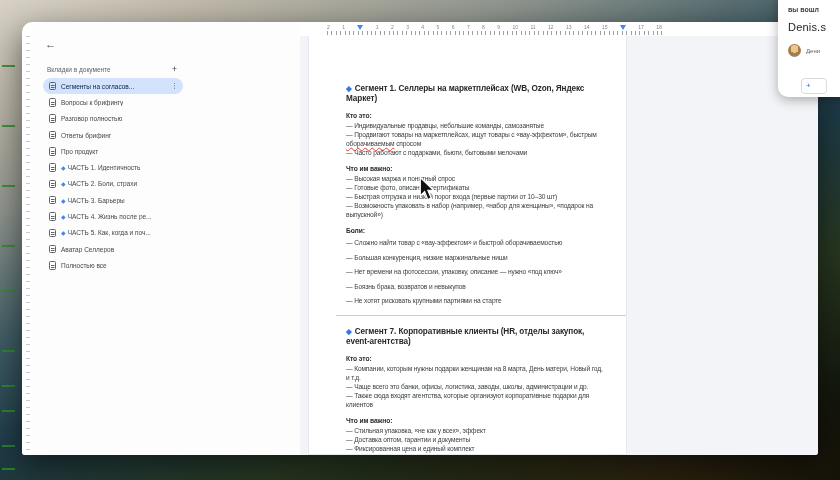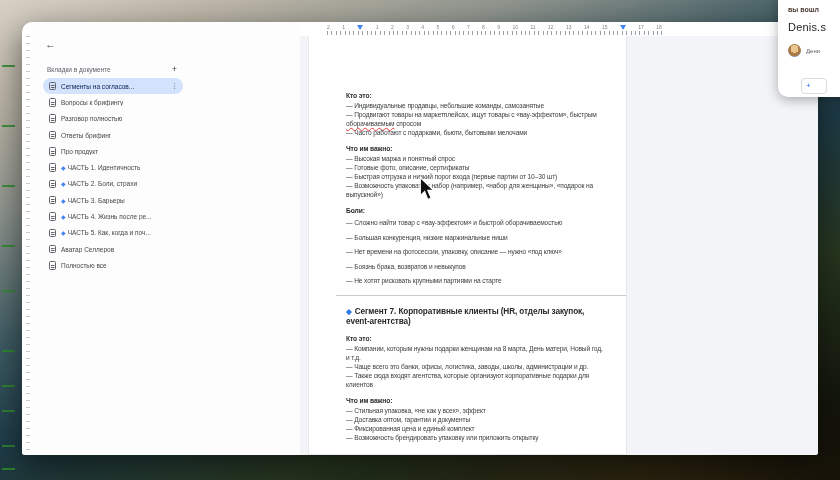--- a/index.html
+++ b/index.html
@@ -199,20 +199,23 @@
         <span class="tri"></span>
         <span>17</span>
         <span>18</span>
       </div>
     </div>
 
     <div class="canvas">
       <div class="page">
         <div class="content">
 
+          <div class="h-seg">
+            <span class="seg-ico">◆</span><span>Сегмент 1. Селлеры на маркетплейсах (WB, Ozon, Яндекс Маркет)</span>
+          </div>
 
           <div class="sublabel">Кто это:</div>
           <div class="b">— Индивидуальные продавцы, небольшие команды, самозанятые</div>
           <div class="b"><span>— Продвигают товары на маркетплейсах, ищут товары с «вау-эффектом», быстрым </span><span class="miss">оборачиваемым</span><span> спросом</span></div>
           <div class="b">— Часто работают с подарками, бьюти, бытовыми мелочами</div>
 
           <div class="sublabel">Что им важно:</div>
           <div class="b">— Высокая маржа и понятный спрос</div>
           <div class="b">— Готовые фото, описание, сертификаты</div>
           <div class="b">— Быстрая отгрузка и низкий порог входа (первые партии от 10–30 шт)</div>

